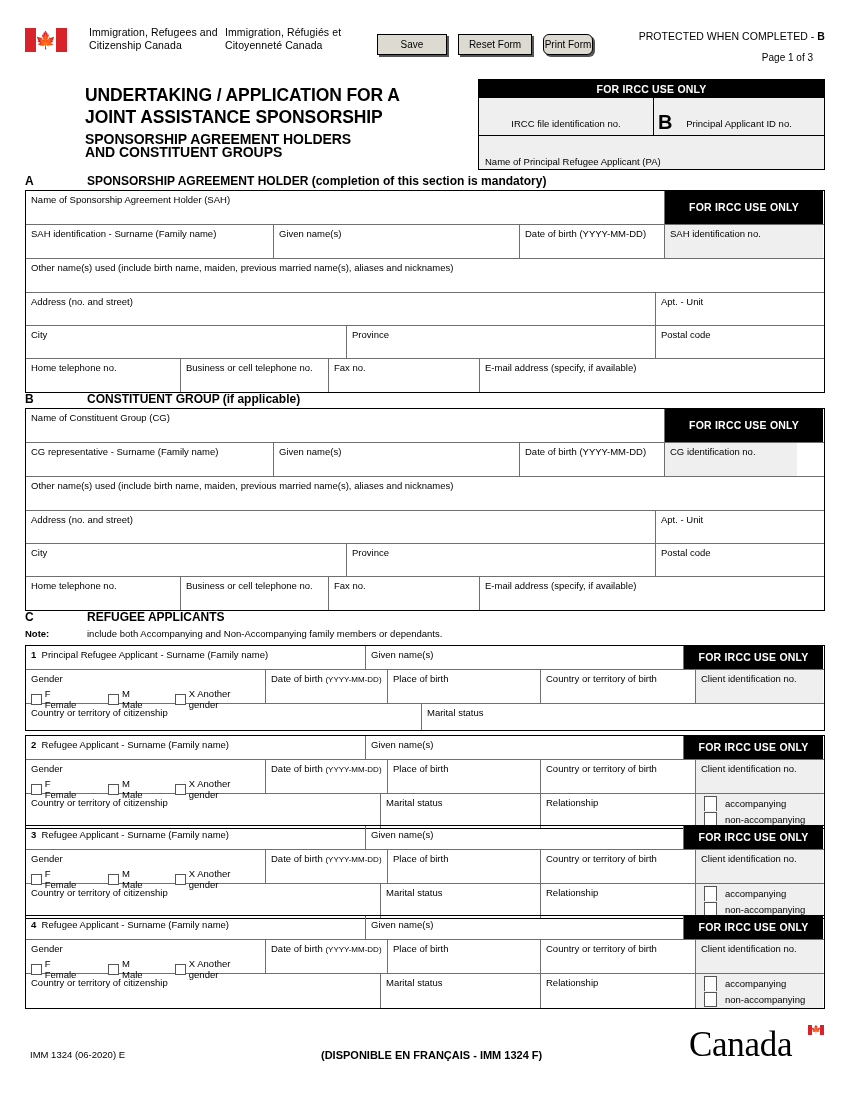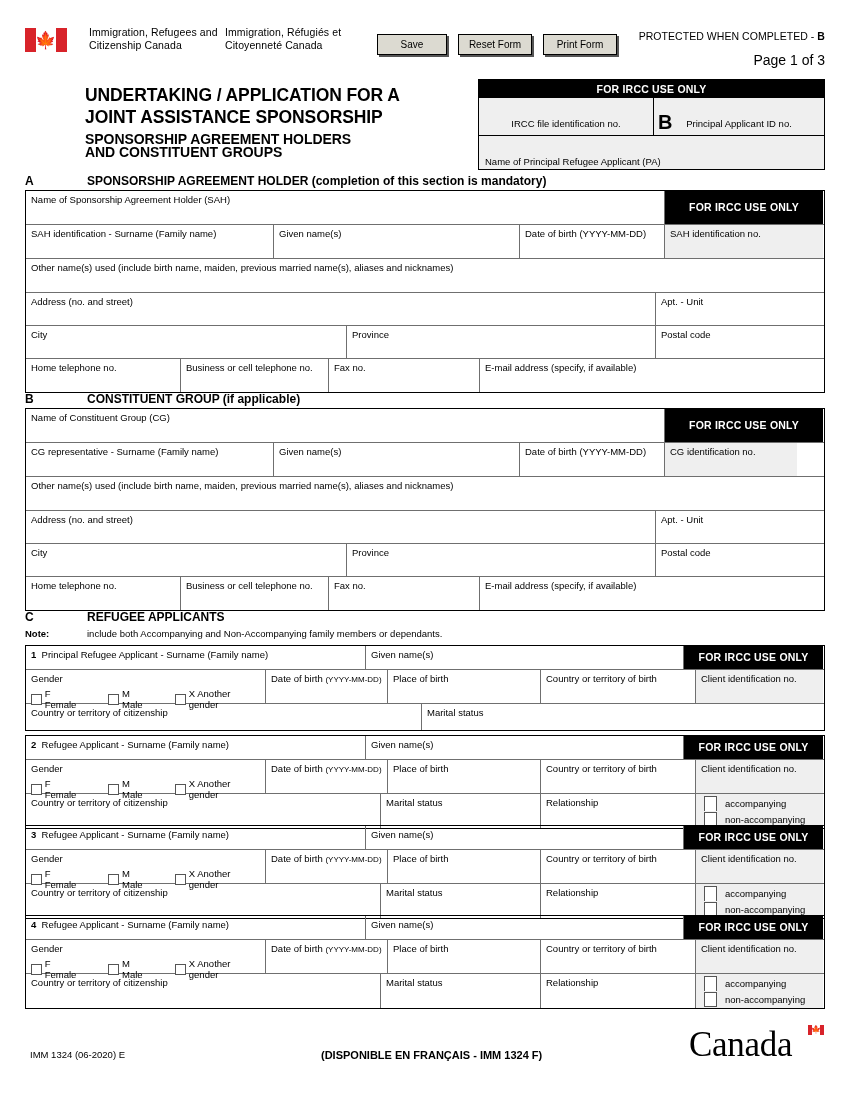--- a/index.html
+++ b/index.html
@@ -36,28 +36,28 @@
   .btnrow { position:absolute; left:352px; top:8px; display:flex; gap:11px;justify-content:flex-end; }
   .fbtn {
     background:#DCDAD1; border:1.6px solid #000;
     box-shadow: 2px 2px 0 #555;
     font-size:10px; font-family:"Liberation Sans", sans-serif;
     padding:4px 0; text-align:center; height:21px; line-height:12px;
     cursor:pointer; color:#000;
   }
   #btn-save { width:70px; }
   #btn-reset { width:74px; }
-  #btn-print { width:74px; }
+  #btn-print { width:50px;border-radius:6px; }
 
   .protected {
     position:absolute; right:0; top:4px; font-size:10.5px; text-align:right;
     letter-spacing:0.05px;
   }
   .protected b { font-weight:bold; }
-  .pageno { position:absolute; right:0; top:26px; font-size:14px; }
+  .pageno { position:absolute; right:12px; top:26px; font-size:10px; }
 
   
   .titleblk { position:absolute; left:85px; top:84px; width:390px; }
   .t1 { font-size:17.5px; font-weight:bold; line-height:22px; letter-spacing:-0.1px; }
   .t2 { font-size:14px; font-weight:bold; line-height:13px; margin-top:5px; letter-spacing:-0.05px;}
 
   
   .irccbox { position:absolute; left:478px; top:79px; width:347px; border:1.5px solid #000; }
   .ircc-hd {
     background:#000; color:#fff; font-size:10.5px; font-weight:bold;

